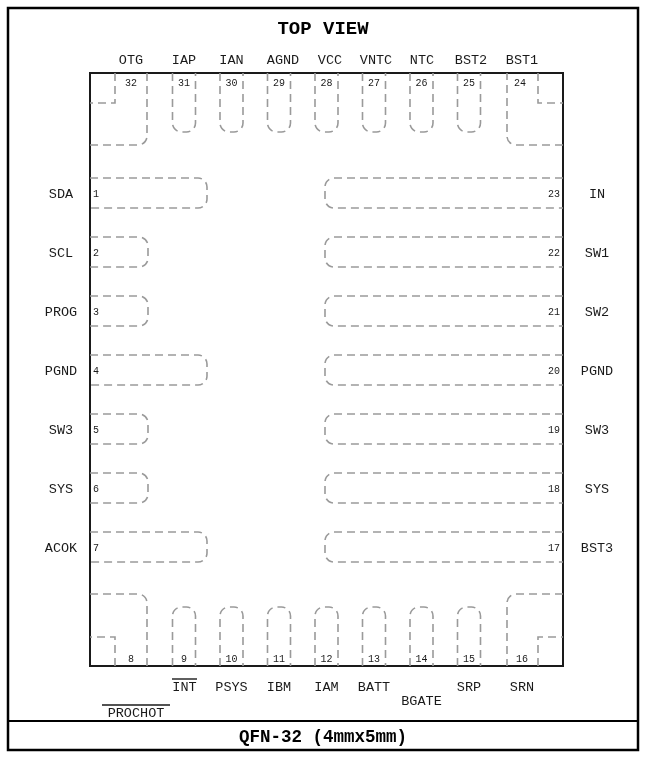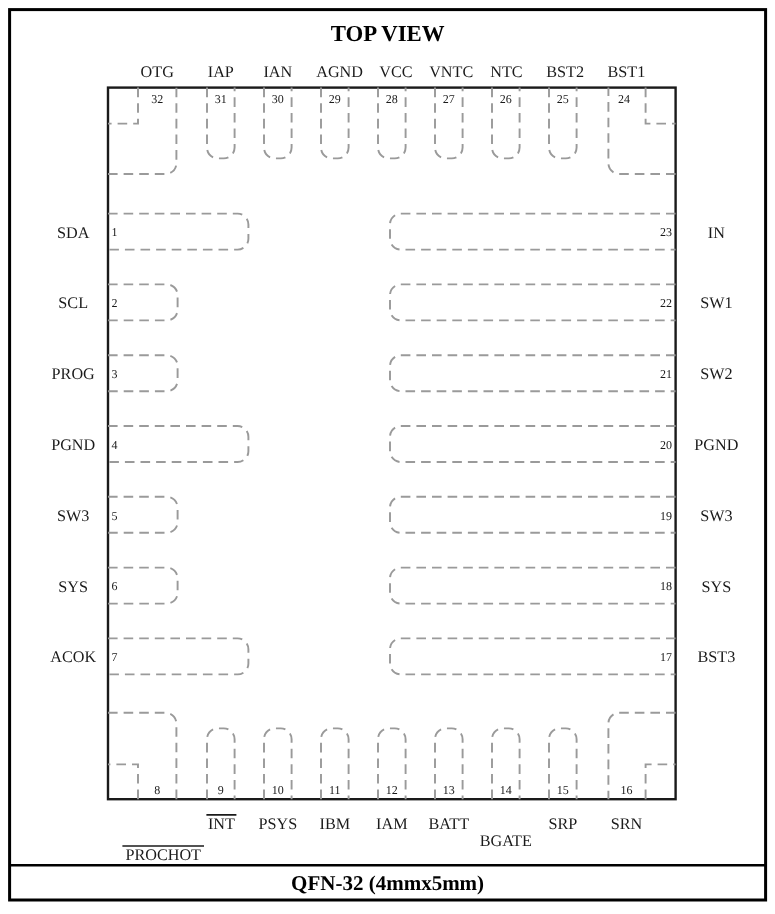--- a/index.html
+++ b/index.html
@@ -1,21 +1,21 @@
 <!DOCTYPE html>
 <html><head>
 <meta charset="utf-8">
 <style>
   html, body { margin: 0; padding: 0; background: #ffffff; }
   .page {
     position: relative;
     width: 646px;
     height: 762px;
     background: #ffffff;
-    font-family: Liberation Serif, serif;
+    font-family: Liberation Mono, monospace;
   }
   svg { display: block; }
   .outer-border { fill: none; stroke: #000000; stroke-width: 2.5; }
   .chip-body    { fill: #ffffff; stroke: #1a1a1a; stroke-width: 2; }
   .pad {
     fill: none;
     stroke: #9a9a9a;
     stroke-width: 1.6;
     stroke-dasharray: 8 5;
   }

